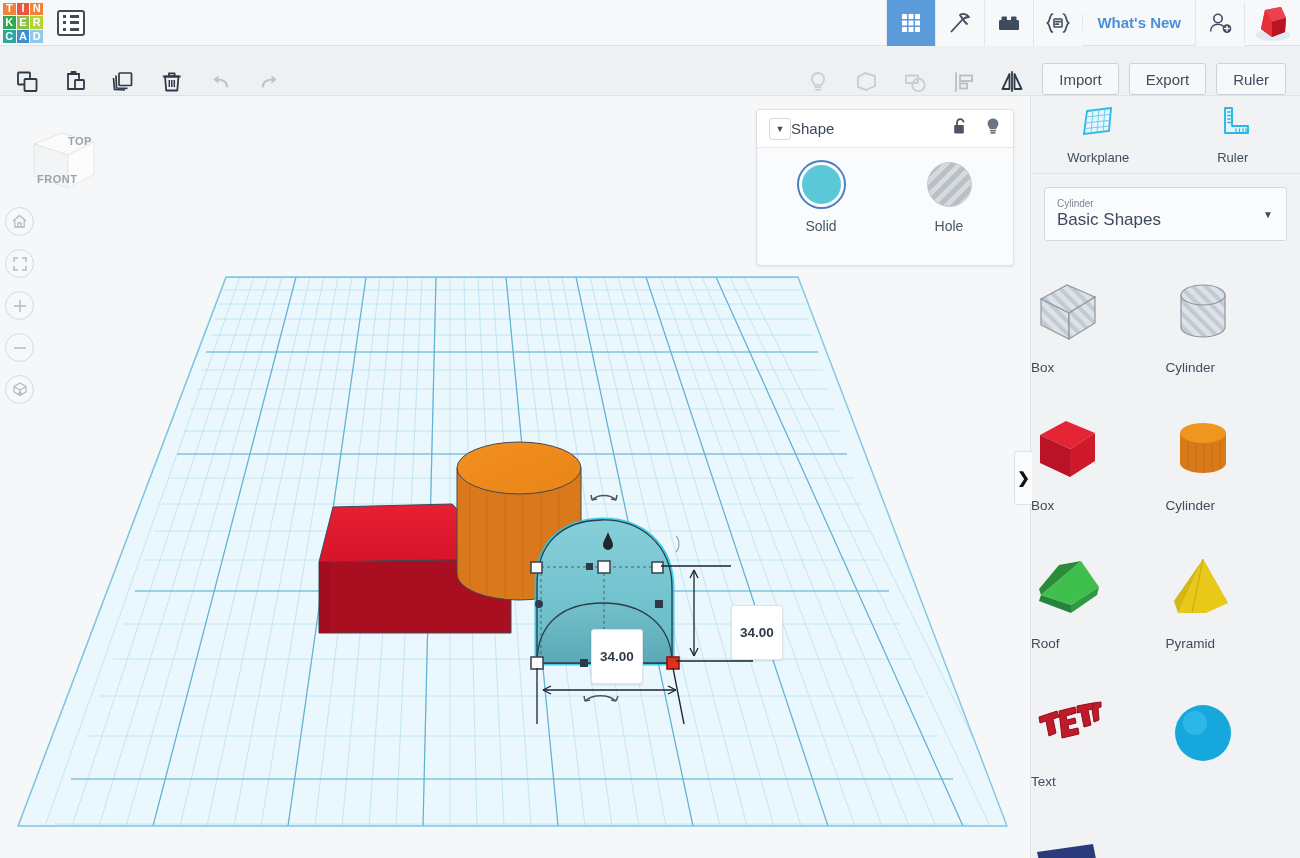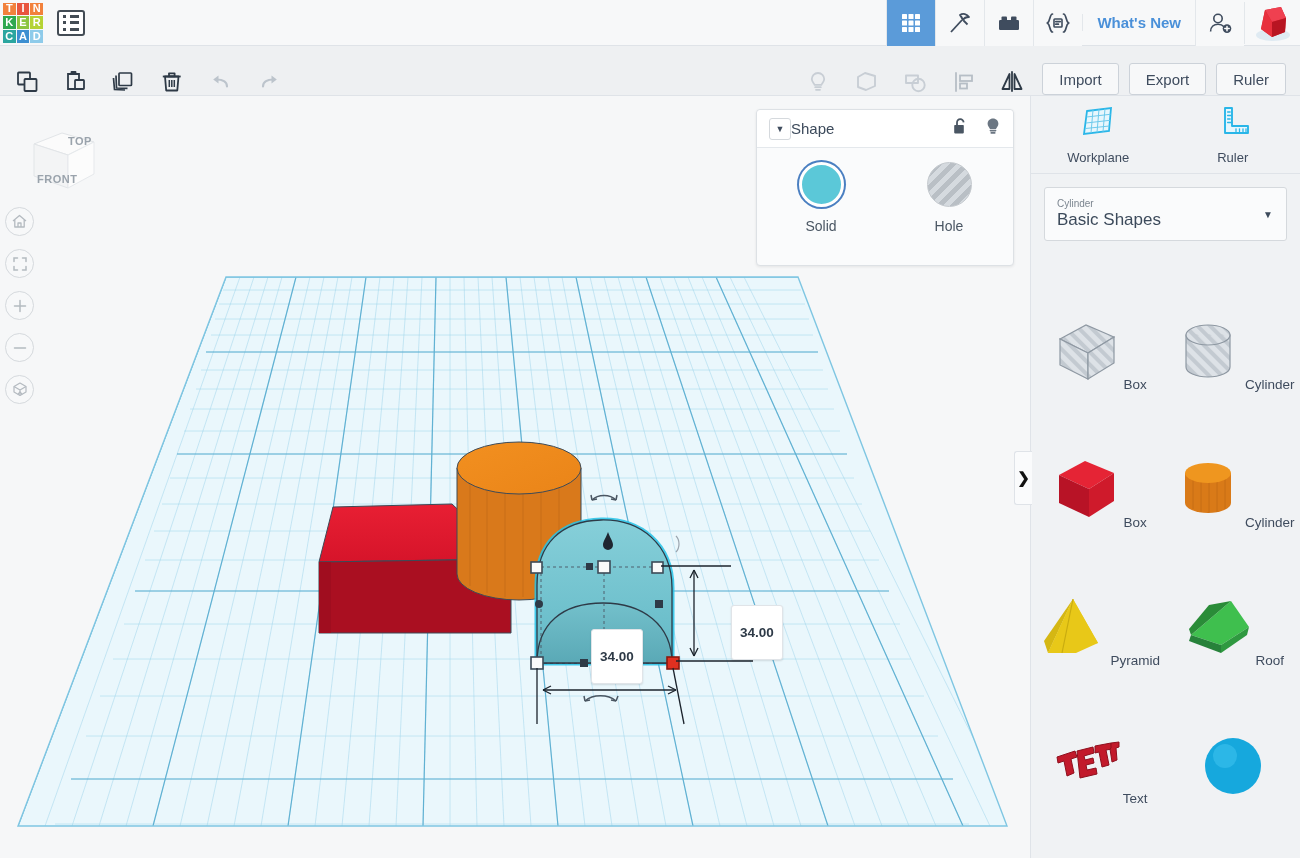--- a/index.html
+++ b/index.html
@@ -131,22 +131,22 @@
   .sb-tool-lbl { font-size: 13px; color: #3f4c5e; }
   .sb-select {
     margin: 13px; height: 54px; background: #fafbfc;
     border: 1px solid #d5d9dd; border-radius: 3px; padding: 6px 12px;
     display: flex; flex-direction: column; justify-content: center; position: relative;
   }
   .sb-select-sm { font-size: 10px; color: #7b858f; }
   .sb-select-lg { font-size: 17px; color: #3c4a5b; margin-top: 1px; }
   .sb-caret { position: absolute; right: 13px; top: 21px; font-size: 10px; color: #3c4a5b; }
   .sb-grid { display: grid; grid-template-columns: 1fr 1fr; }
-  .sb-item { height: 138px; display: flex; flex-direction: row;
-             align-items: flex-end; justify-content: center; }
+  .sb-item { height: 138px; display: flex; flex-direction: column;
+             align-items: flex-start; justify-content: center; }
   .sb-item-lbl { font-size: 13.5px; color: #3f4c5e; margin-top: 8px; }
   .sb-shape { height: 80px; display: flex; align-items: center; justify-content: center; }
 
   .collapse-tab {
     position: absolute; left: 1014px; top: 451px; width: 18px; height: 54px;
     background: #fafbfc; border: 1px solid #dfe3e8; border-right: none;
     border-radius: 3px 0 0 3px; display: flex; align-items: center; justify-content: center;
     font-size: 15px; color: #111; font-weight: bold;
   }
 
@@ -745,38 +745,38 @@
                 <path d="M54,24 V56"></path>
               </g>
               <ellipse cx="37" cy="20" rx="23" ry="10" fill="#ef961f"></ellipse>
             </svg>
           </div>
           <div class="sb-item-lbl">Cylinder</div>
         </div>
         <div class="sb-item">
           <div class="sb-shape">
             <svg width="74" height="74" viewBox="0 0 74 74">
+              <polygon points="50,10 68,36 40,54 10,44" fill="#3fbf4e"></polygon>
+              <polygon points="50,10 10,44 8,38 28,14" fill="#2a8c38"></polygon>
+              <polygon points="40,54 68,36 66,44 40,62" fill="#2f9940"></polygon>
+              <polygon points="10,44 40,54 40,62 8,50" fill="#27823a"></polygon>
+            </svg>
+          </div>
+          <div class="sb-item-lbl">Roof</div>
+        </div>
+        <div class="sb-item">
+          <div class="sb-shape">
+            <svg width="74" height="74" viewBox="0 0 74 74">
               <polygon points="37,8 62,52 12,62" fill="#eccf1e"></polygon>
               <polygon points="37,8 12,62 8,50" fill="#d5b713"></polygon>
               <polygon points="37,8 62,52 40,62 12,62" fill="#e8c818"></polygon>
               <path d="M37,8 L26,62" stroke="#c9ac10" stroke-width="1.2" fill="none"></path>
             </svg>
           </div>
           <div class="sb-item-lbl">Pyramid</div>
-        </div>
-        <div class="sb-item">
-          <div class="sb-shape">
-            <svg width="74" height="74" viewBox="0 0 74 74">
-              <polygon points="50,10 68,36 40,54 10,44" fill="#3fbf4e"></polygon>
-              <polygon points="50,10 10,44 8,38 28,14" fill="#2a8c38"></polygon>
-              <polygon points="40,54 68,36 66,44 40,62" fill="#2f9940"></polygon>
-              <polygon points="10,44 40,54 40,62 8,50" fill="#27823a"></polygon>
-            </svg>
-          </div>
-          <div class="sb-item-lbl">Roof</div>
         </div>
         <div class="sb-item">
           <div class="sb-shape">
             <svg width="74" height="74" viewBox="0 0 74 74">
               <g fill="#c21a2b" stroke="#8e0f1d" stroke-width="1">
                 <polygon points="8,28 26,22 28,28 22,30 25,44 18,47 15,32 9,34"></polygon>
                 <polygon points="28,22 44,18 45,24 35,27 36,31 44,29 45,34 37,36 38,41 47,39 48,45 31,49"></polygon>
                 <polygon points="46,17 62,14 63,20 57,21 60,36 53,38 50,23 46,24"></polygon>
                 <polygon points="62,14 70,13 70,18 67,19 68,31 63,33 61,20 62,19"></polygon>
               </g>

